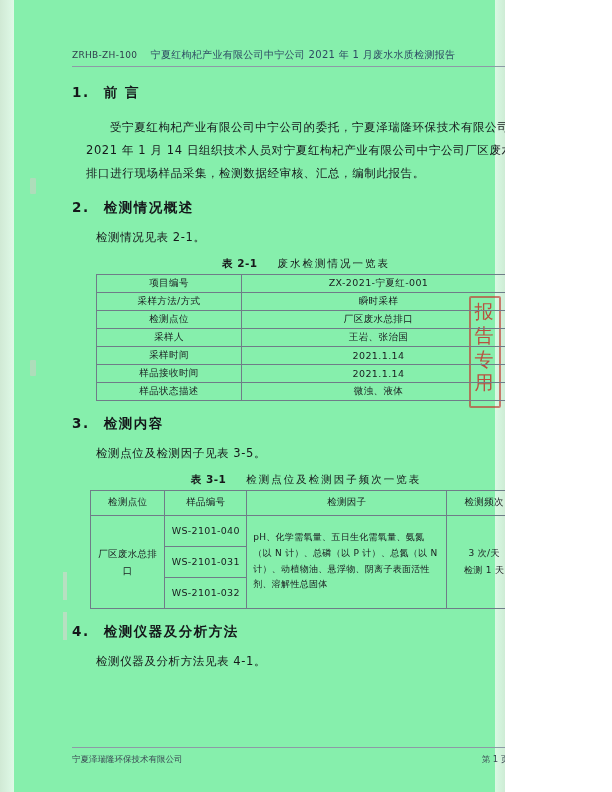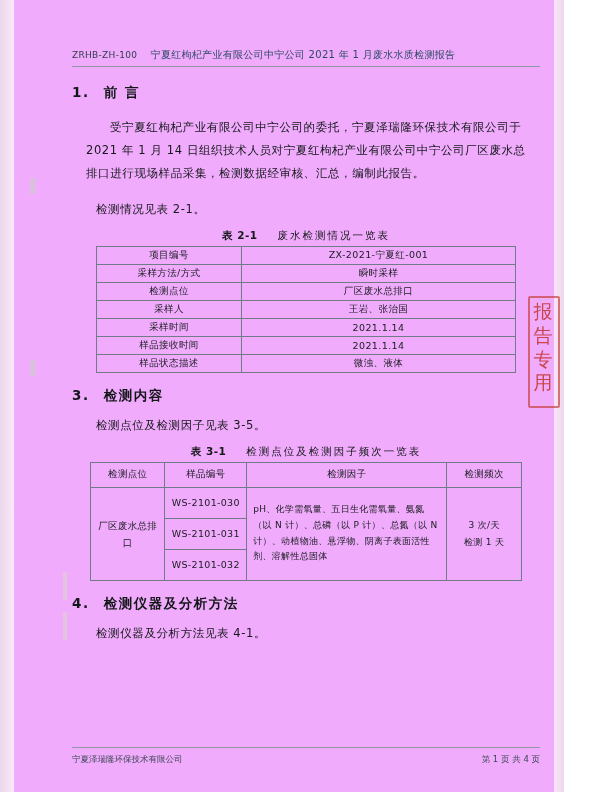--- a/index.html
+++ b/index.html
@@ -2,23 +2,23 @@
 <html><head>
 <meta charset="utf-8">
 <style>
   html, body {
     margin: 0;
     padding: 0;
     background: #ffffff;
   }
   .page {
     position: relative;
-    width: 564px;
+    width: 505px;
     height: 792px;
-    background: #f0abfc;
+    background: #86efac;
     font-family: "DejaVu Sans", sans-serif;
     overflow: hidden;
     color: #16181a;
   }
   
   .scan-edge-left {
     position: absolute;
     left: 0; top: 0;
     width: 14px; height: 792px;
     background: linear-gradient(to right, #e9e7e2, #fdfdfb);
@@ -212,20 +212,24 @@
 
     <div class="sec-block">
       <h2 class="sec">
         <span class="num">1.</span>
         <span>前  言</span>
       </h2>
       <p class="para">受宁夏红枸杞产业有限公司中宁公司的委托，宁夏泽瑞隆环保技术有限公司于 2021 年 1 月 14 日组织技术人员对宁夏红枸杞产业有限公司中宁公司厂区废水总排口进行现场样品采集，检测数据经审核、汇总，编制此报告。</p>
     </div>
 
     <div class="sec-block">
+      <h2 class="sec">
+        <span class="num">2.</span>
+        <span>检测情况概述</span>
+      </h2>
       <p class="lead">检测情况见表 2-1。</p>
       <div class="tbl-caption">
         <span class="tno">表 2-1</span>
         <span class="tname">废水检测情况一览表</span>
       </div>
       <table class="t1">
         <tbody>
           <tr>
             <td class="k">项目编号</td>
             <td>ZX-2021-宁夏红-001</td>
@@ -273,21 +277,21 @@
           <tr>
             <th>检测点位</th>
             <th>样品编号</th>
             <th>检测因子</th>
             <th>检测频次</th>
           </tr>
         </thead>
         <tbody>
           <tr>
             <td class="pt" rowspan="3">厂区废水总排口</td>
-            <td class="sn">WS-2101-030</td>
+            <td class="sn">WS-2101-040</td>
             <td class="factors" rowspan="3">pH、化学需氧量、五日生化需氧量、氨氮（以 N 计）、总磷（以 P 计）、总氮（以 N 计）、动植物油、悬浮物、阴离子表面活性剂、溶解性总固体</td>
             <td class="freq" rowspan="3" style="white-space:pre-line">3 次/天
 检测 1 天</td>
           </tr>
           <tr>
             <td class="sn">WS-2101-031</td>
           </tr>
           <tr>
             <td class="sn">WS-2101-032</td>
           </tr>

